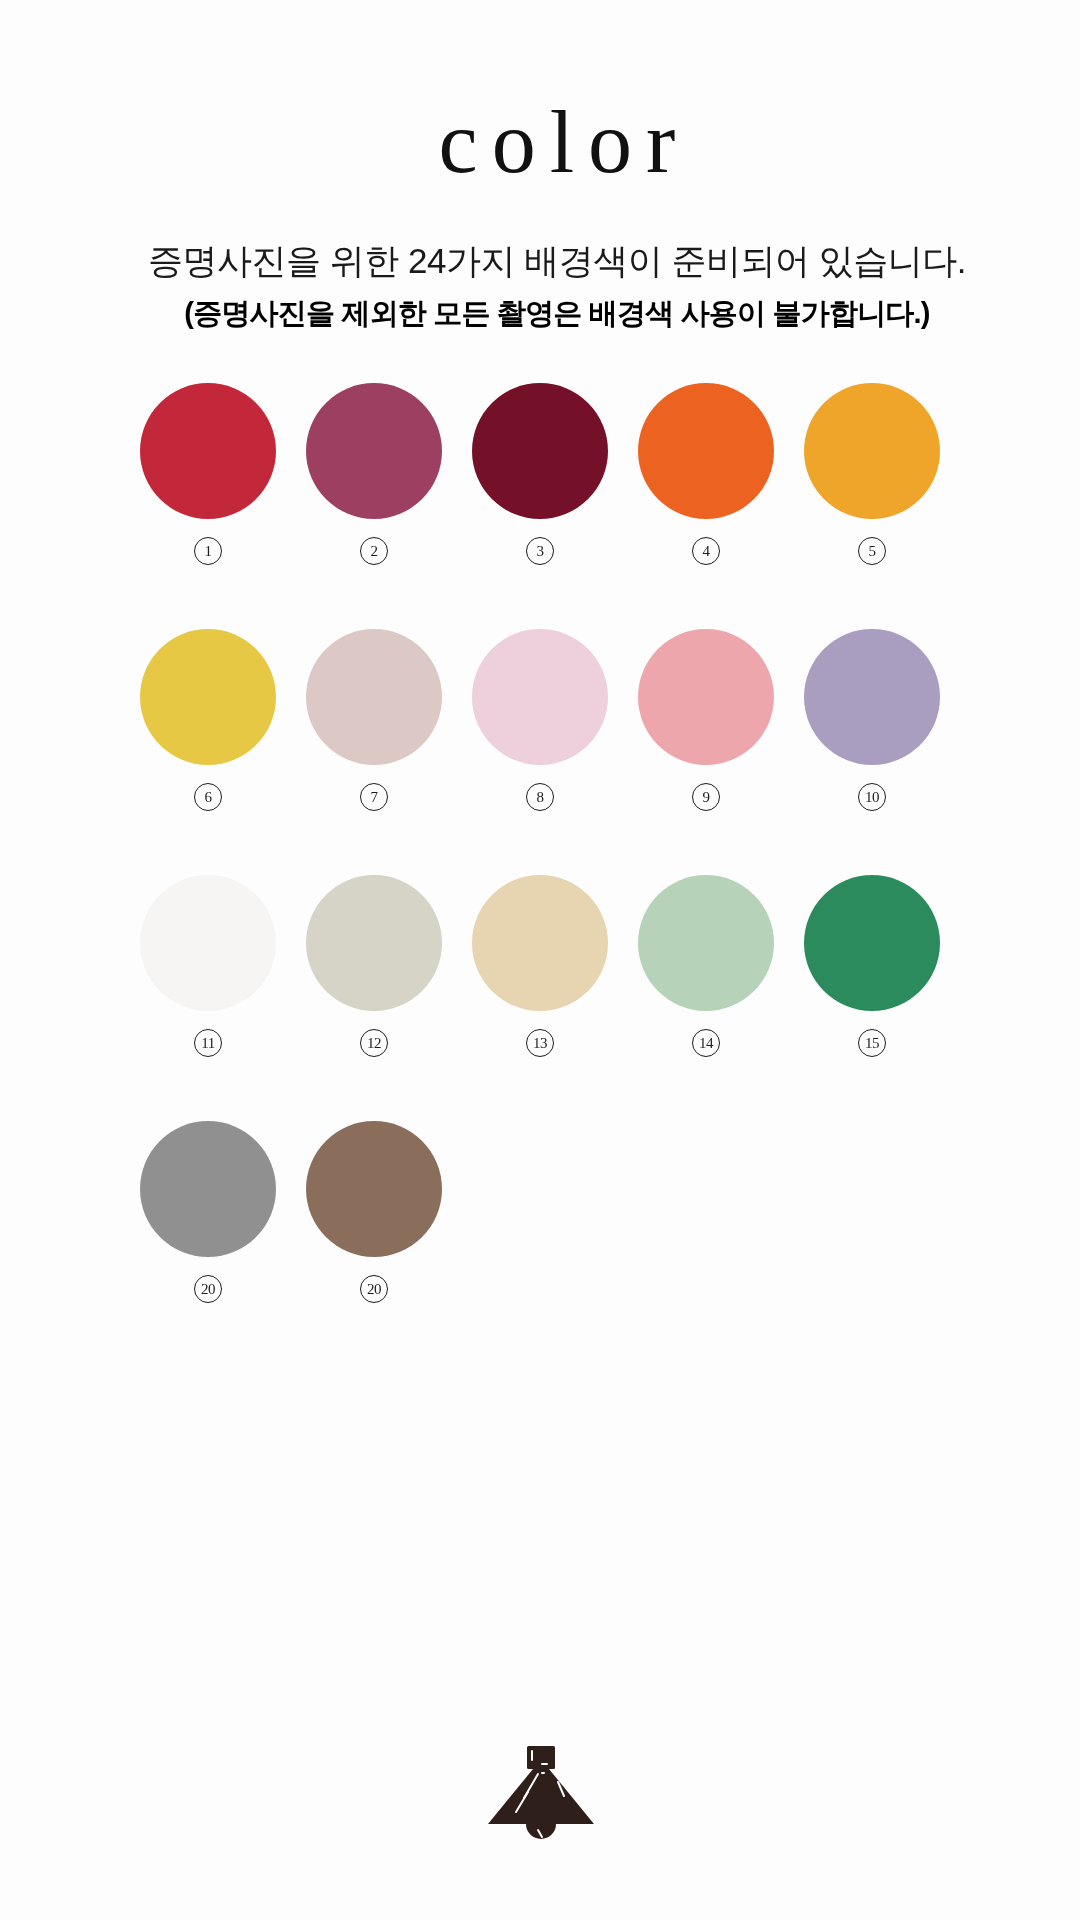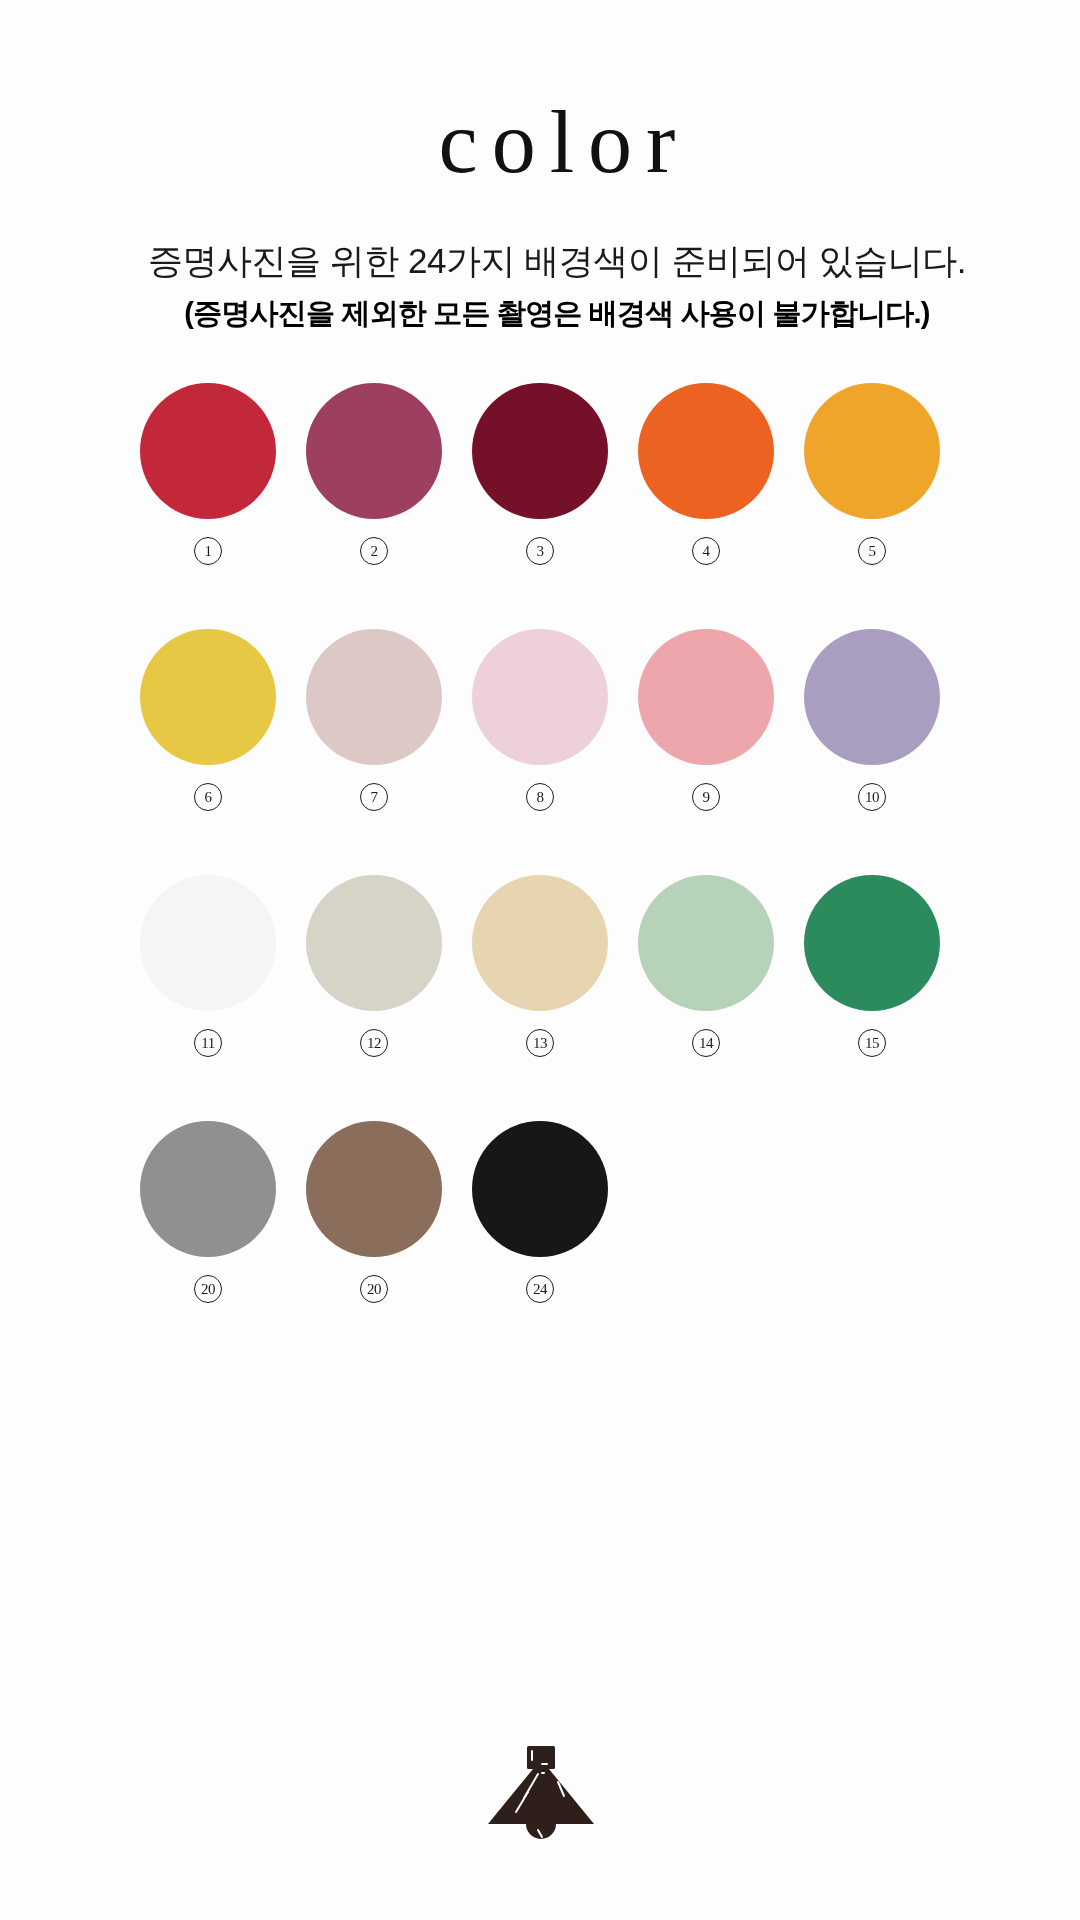--- a/index.html
+++ b/index.html
@@ -200,24 +200,20 @@
         </div>
       </div>
       <div class="row">
         <div class="swatch">
           <div class="dot" style="background: rgb(144, 144, 144);"></div>
           <div class="num">20</div>
         </div>
         <div class="swatch">
           <div class="dot" style="background: rgb(138, 109, 91);"></div>
           <div class="num">20</div>
-        </div>
-        <div class="swatch">
-          <div class="dot" style="background: rgb(23, 23, 23);"></div>
-          <div class="num">24</div>
         </div>
       </div>
     </div>
 
   <div class="footer">
     <svg class="lamp-icon" width="140" height="110" viewBox="0 0 140 110">
       <g id="lamp-g" fill="#2e1f1a">
         <rect x="57" y="6" width="28" height="23" rx="1.5"></rect>
         <path d="M63 29 L79 29 L124 84 L18 84 Z"></path>
         <path d="M56 84 a15 15 0 0 0 30 0 Z"></path>

